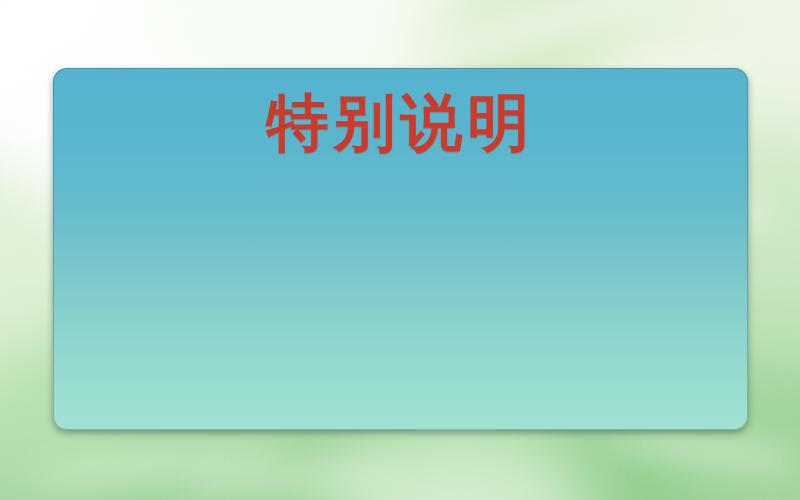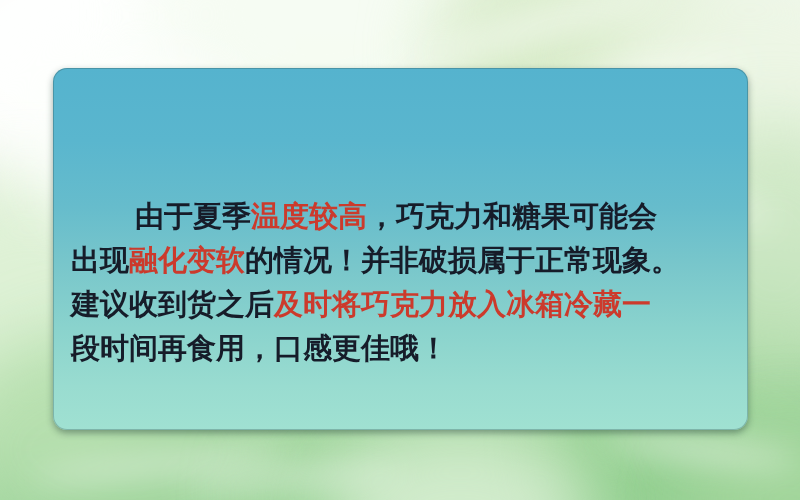--- a/index.html
+++ b/index.html
@@ -147,21 +147,16 @@
   <div class="bg-blob b11"></div>
   <div class="bg-blob b12"></div>
   <div class="bg-streak s1"></div>
   <div class="bg-streak s2"></div>
   <div class="bg-streak s3"></div>
   <div class="bg-streak s4"></div>
   <div class="bg-streak s5"></div>
   <div class="bg-streak s6"></div>
 
   <div id="notice-card">
-    <div id="card-body">
-        <div class="body-line indent"><span class="seg-dark">由于夏季</span><span class="seg-red">温度较高</span><span class="seg-dark">，巧克力和糖果可能会</span></div>
-        <div class="body-line"><span class="seg-dark">出现</span><span class="seg-red">融化变软</span><span class="seg-dark">的情况！并非破损属于正常现象。</span></div>
-        <div class="body-line"><span class="seg-dark">建议收到货之后</span><span class="seg-red">及时将巧克力放入冰箱冷藏一</span></div>
-        <div class="body-line"><span class="seg-dark">段时间再食用，口感更佳哦！</span></div>
-      </div>
+    <div id="card-title">特别说明</div>
   </div>
 
 </div>
 
 </body></html>

